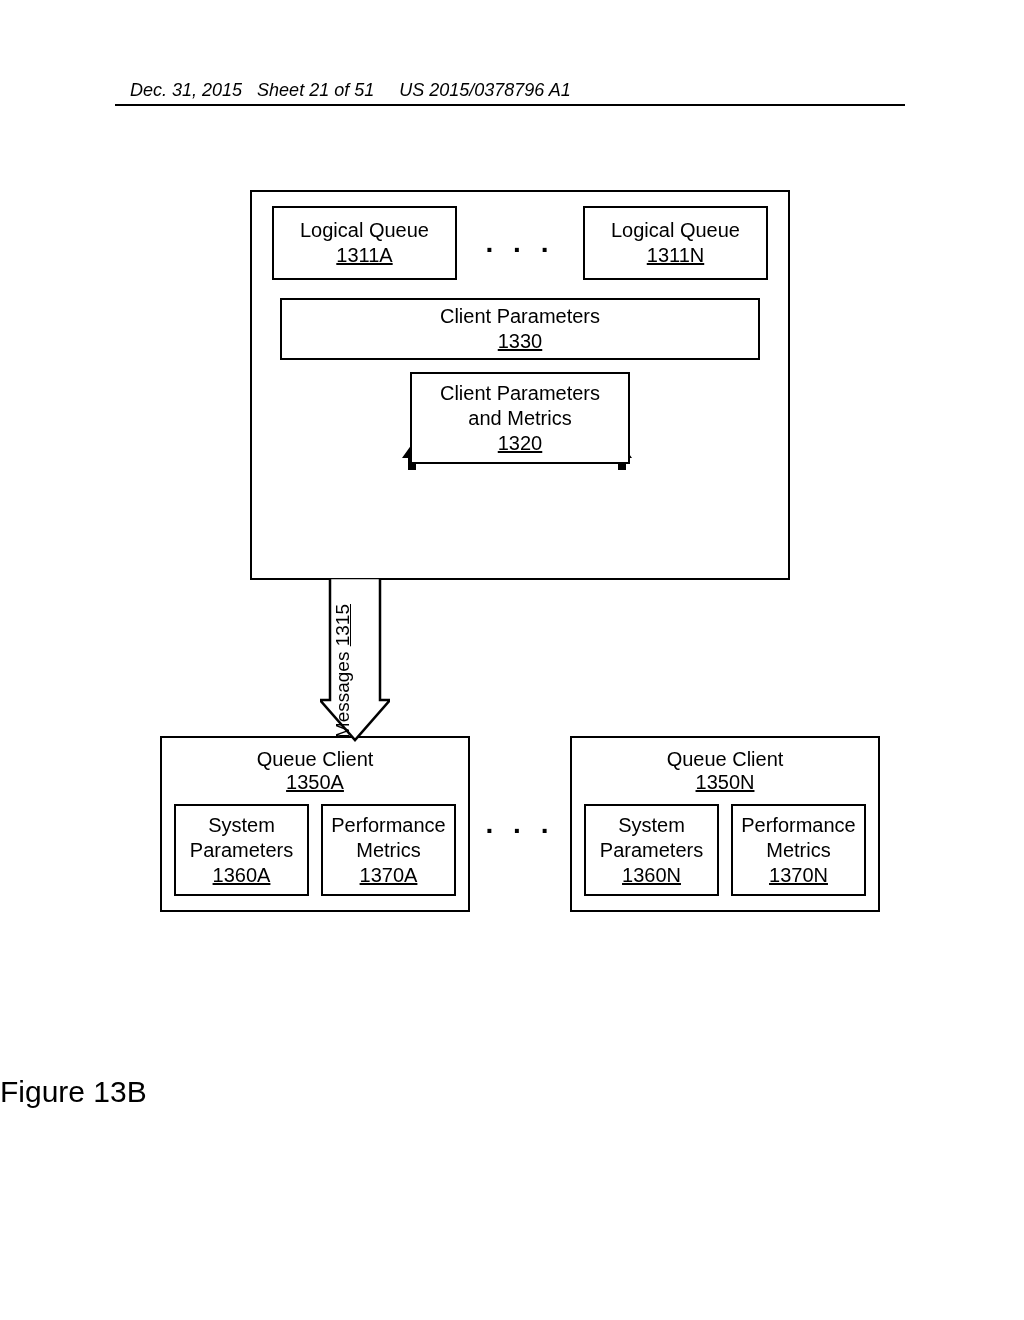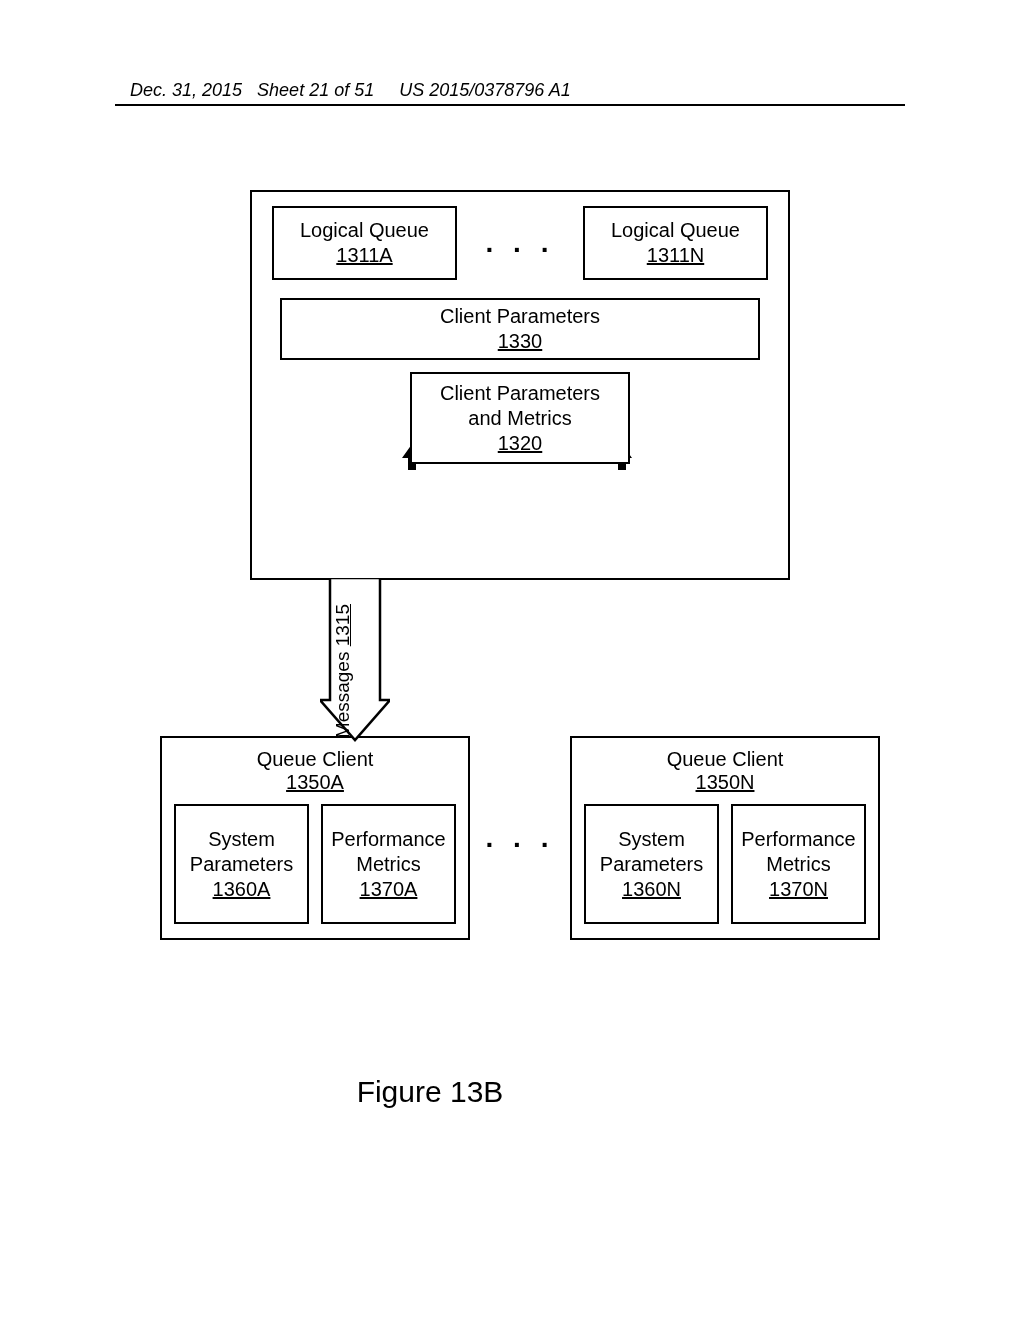--- a/index.html
+++ b/index.html
@@ -123,27 +123,27 @@
     margin-left: -80px;
     width: 720px;
   }
   .qclient {
     width: 310px;
     border: 2.5px solid #000;
     padding: 10px 12px 14px 12px;
   }
   .qclient .title { text-align: center; font-size: 20px; margin-bottom: 10px; }
   .qclient .inner-row { display: flex; justify-content: space-between; gap: 12px; }
-  .subbox { width: 135px; height: 120px; }
+  .subbox { width: 135px; height: 92px; }
 
   .fig-caption {
     position: absolute;
     top: 1075px;
     width: 860px;
-    text-align: center;
+    text-align: left;
     font-size: 30px;
   }
 </style>
 </head>
 <body>
 
 <div class="header">
   <span class="right">
     <span>Dec. 31, 2015</span>&nbsp;&nbsp;
     <span>Sheet 21 of 51</span>&nbsp;&nbsp;&nbsp;&nbsp;

